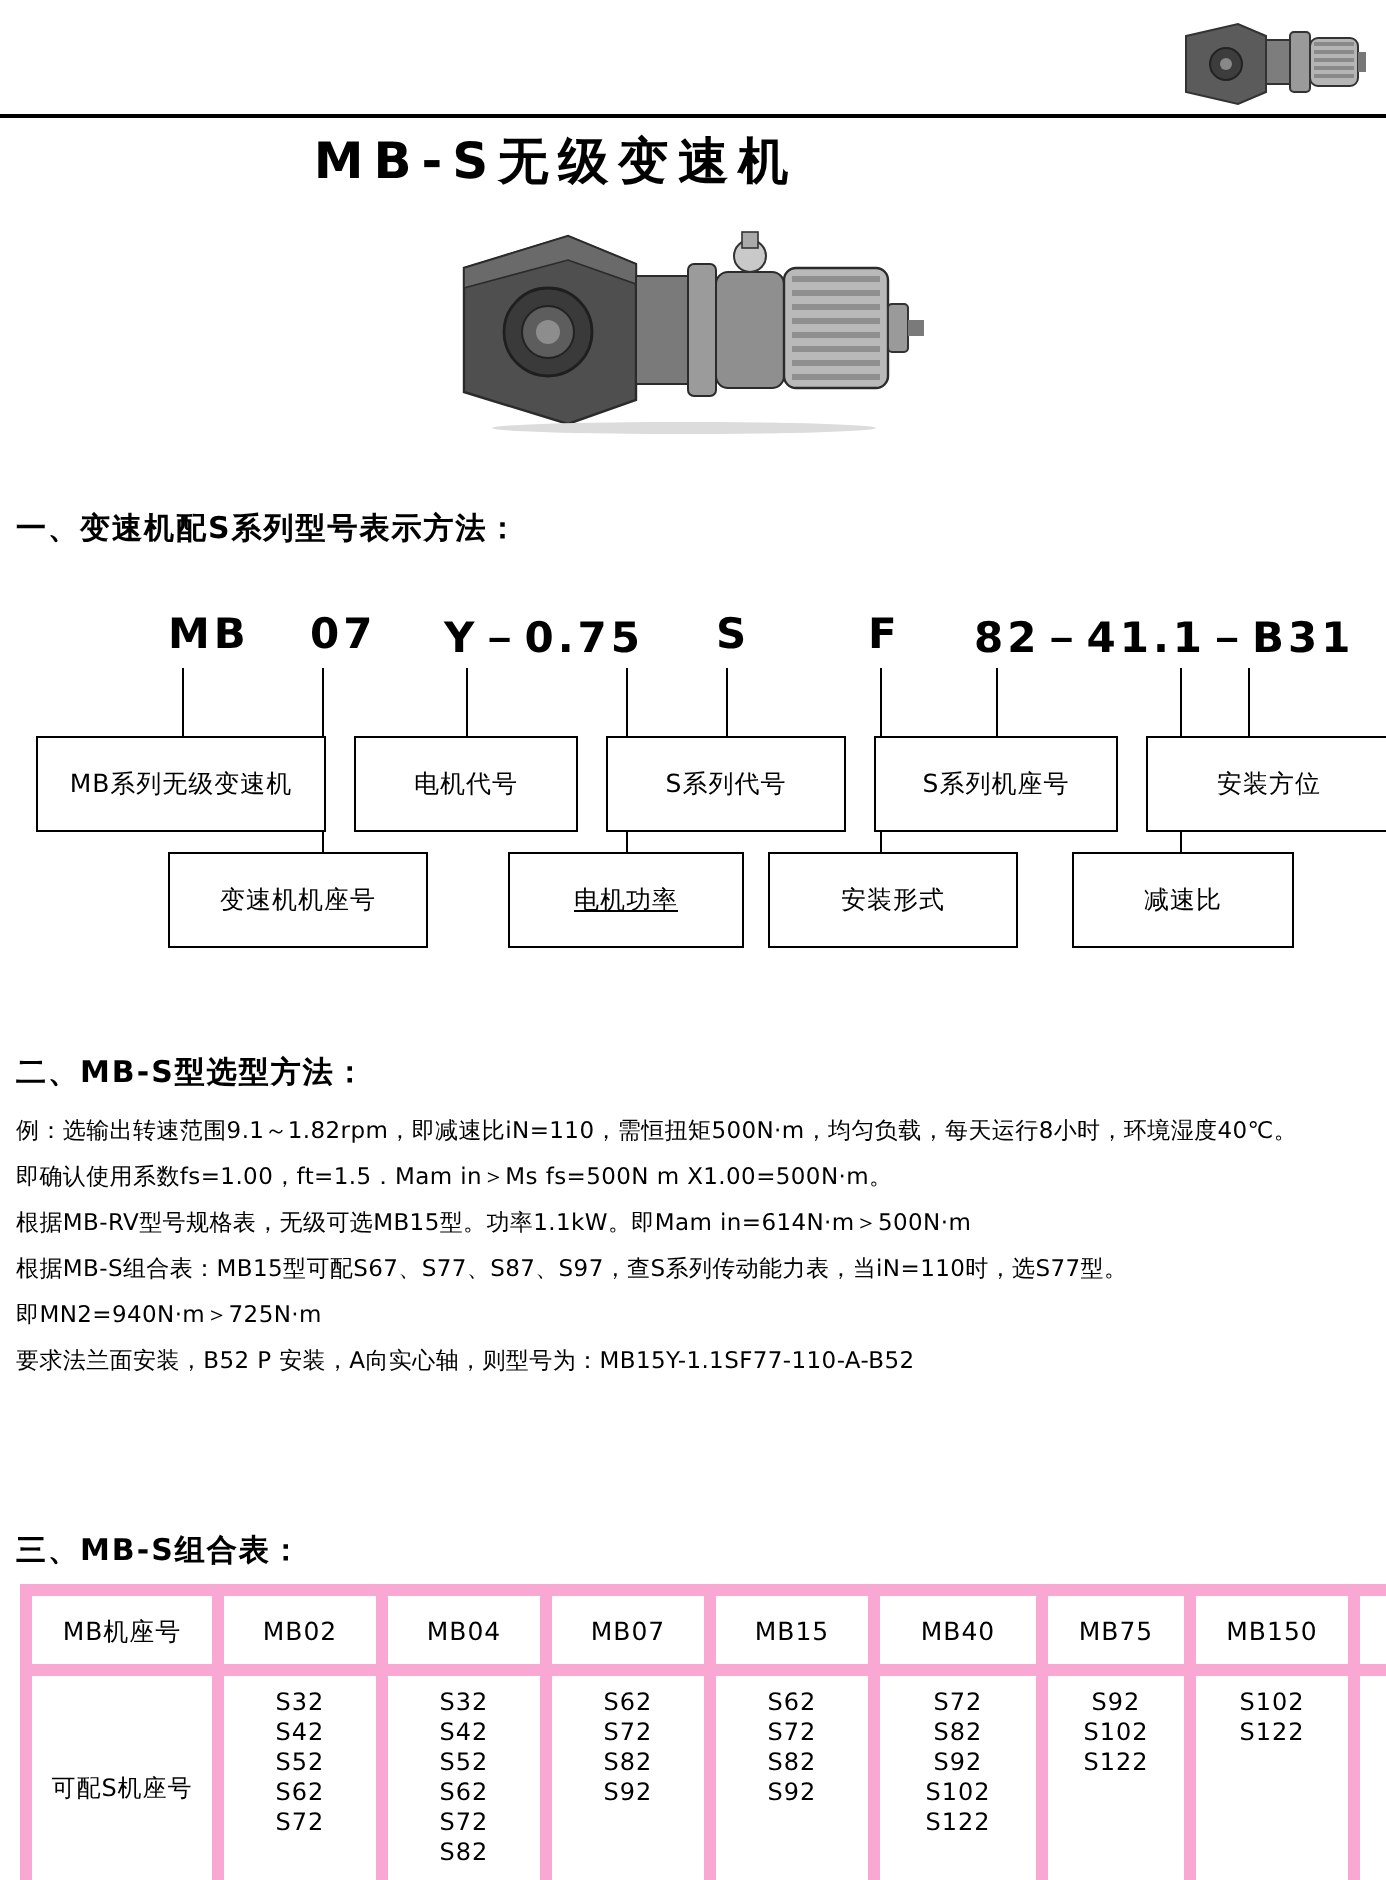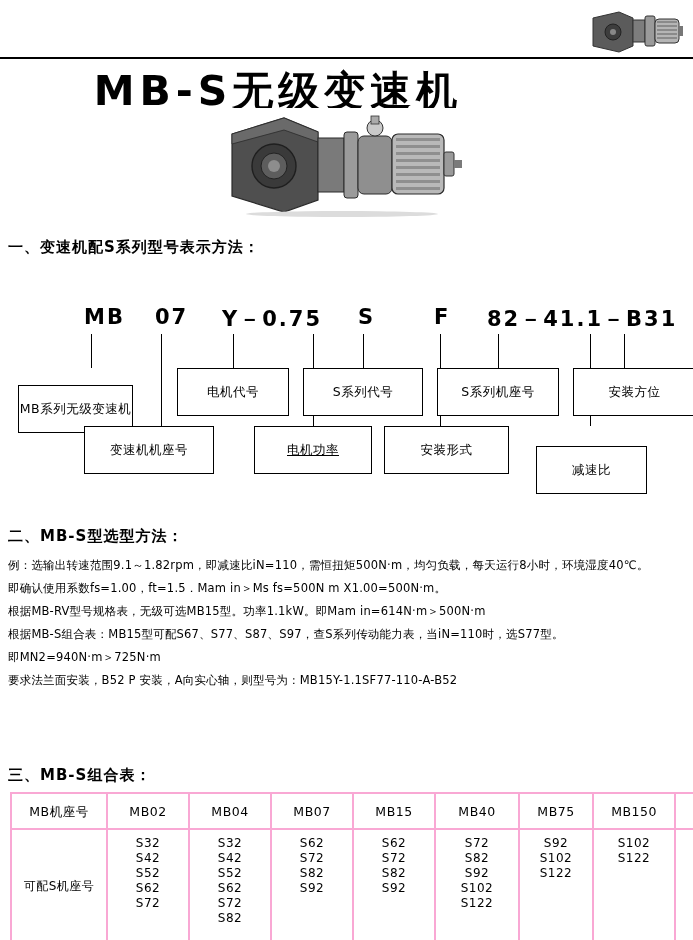--- a/index.html
+++ b/index.html
@@ -32,21 +32,21 @@
     width: 96px;
     height: 48px;
   }
 
   .page-title {
     position: absolute;
     left: 0;
     top: 64px;
     width: 556px;
     text-align: center;
-    font-size: 41px;
+    font-size: 25px;
     font-weight: bold;
     letter-spacing: 5px;
     font-family: "DejaVu Sans", "Liberation Sans", sans-serif;
   }
 
   .hero-img {
     position: absolute;
     left: 222px;
     top: 108px;
     width: 250px;
@@ -54,21 +54,21 @@
   }
 
   
   .sec-head {
     position: absolute;
     font-size: 15px;
     font-weight: bold;
     letter-spacing: 1px;
     white-space: nowrap;
   }
-  #sec1 { left: 8px; top: 238px; }
+  #sec1 { left: 8px; top: 255px; }
   #sec2 { left: 8px; top: 527px; }
   #sec3 { left: 8px; top: 766px; }
 
   
   .code-row {
     position: absolute;
     top: 305px;
     left: 0;
     width: 552px;
     height: 30px;
@@ -121,21 +121,21 @@
   
   .tbl {
     position: absolute;
     left: 10px;
     top: 792px;
     width: 672px;
     border-collapse: collapse;
     table-layout: fixed;
   }
   .tbl td {
-    border: 2px solid #f9a8d4;
+    border: 6px solid #f9a8d4;
     font-size: 12px;
     padding: 4px 2px;
     text-align: center;
     vertical-align: middle;
     line-height: 15px;
     letter-spacing: 0.5px;
   }
   .tbl .hdr td { height: 26px; font-size: 12.5px; }
   .tbl .body td { height: 100px; vertical-align: top; padding-top: 6px; }
   .tbl .rowlabel { vertical-align: middle !important; }
@@ -217,30 +217,30 @@
 <div class="lead" style="left:91px;  top:334px; height:34px;"></div>
 <div class="lead" style="left:233px; top:334px; height:34px;"></div>
 <div class="lead" style="left:363px; top:334px; height:34px;"></div>
 <div class="lead" style="left:498px; top:334px; height:34px;"></div>
 <div class="lead" style="left:624px; top:334px; height:34px;"></div>
 <div class="lead" style="left:161px; top:334px; height:92px;"></div>
 <div class="lead" style="left:313px; top:334px; height:92px;"></div>
 <div class="lead" style="left:440px; top:334px; height:92px;"></div>
 <div class="lead" style="left:590px; top:334px; height:92px;"></div>
 
-<div class="lbox" style="left:18px;  top:385px; width:115px; height:48px;">MB系列无级变速机</div>
+<div class="lbox" style="left:18px;  top:368px; width:145px; height:48px;">MB系列无级变速机</div>
 <div class="lbox" style="left:177px; top:368px; width:112px; height:48px;">电机代号</div>
 <div class="lbox" style="left:303px; top:368px; width:120px; height:48px;">S系列代号</div>
 <div class="lbox" style="left:437px; top:368px; width:122px; height:48px;">S系列机座号</div>
 <div class="lbox" style="left:573px; top:368px; width:123px; height:48px;">安装方位</div>
 
 <div class="lbox" style="left:84px;  top:426px; width:130px; height:48px;">变速机机座号</div>
 <div class="lbox" style="left:254px; top:426px; width:118px; height:48px;text-decoration:underline;">电机功率</div>
 <div class="lbox" style="left:384px; top:426px; width:125px; height:48px;text-align:right;">安装形式</div>
-<div class="lbox" style="left:536px; top:426px; width:111px; height:48px;margin-top:20px;">减速比</div>
+<div class="lbox" style="left:536px; top:426px; width:111px; height:48px;">减速比</div>
 
 <div class="sec-head" id="sec2">二、MB-S型选型方法：</div>
 
 <div class="notes">
   <p>例：选输出转速范围9.1～1.82rpm，即减速比iN=110，需恒扭矩500N·m，均匀负载，每天运行8小时，环境湿度40℃。</p>
   <p>即确认使用系数fs=1.00，ft=1.5．Mam in＞Ms  fs=500N m X1.00=500N·m。</p>
   <p>根据MB-RV型号规格表，无级可选MB15型。功率1.1kW。即Mam in=614N·m＞500N·m</p>
   <p>根据MB-S组合表：MB15型可配S67、S77、S87、S97，查S系列传动能力表，当iN=110时，选S77型。</p>
   <p>即MN2=940N·m＞725N·m</p>
   <p>要求法兰面安装，B52 P 安装，A向实心轴，则型号为：MB15Y-1.1SF77-110-A-B52</p>

